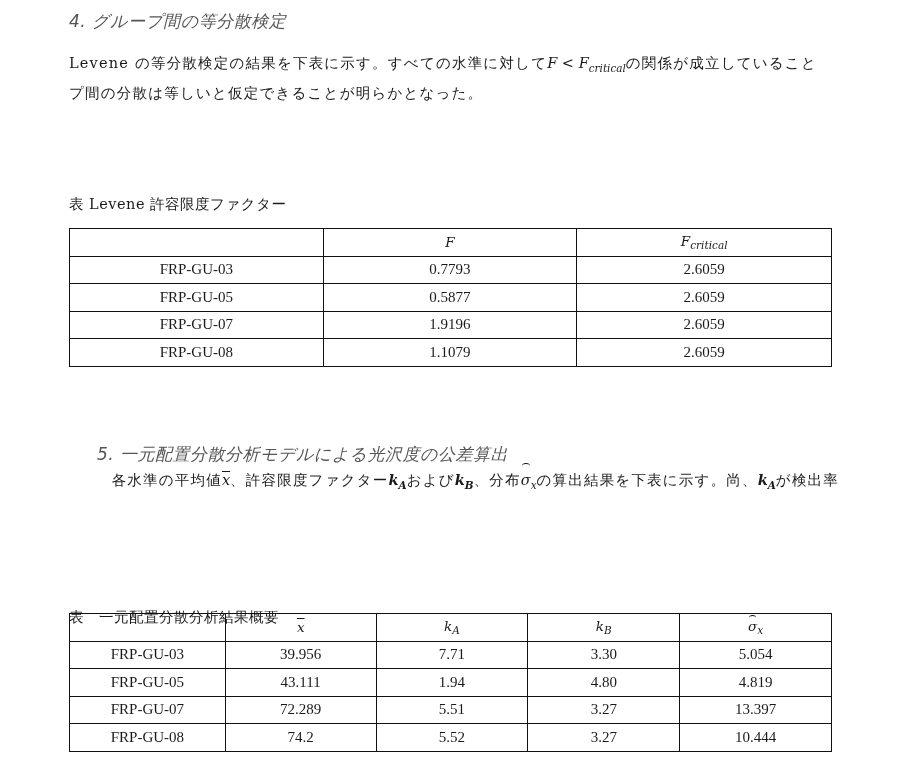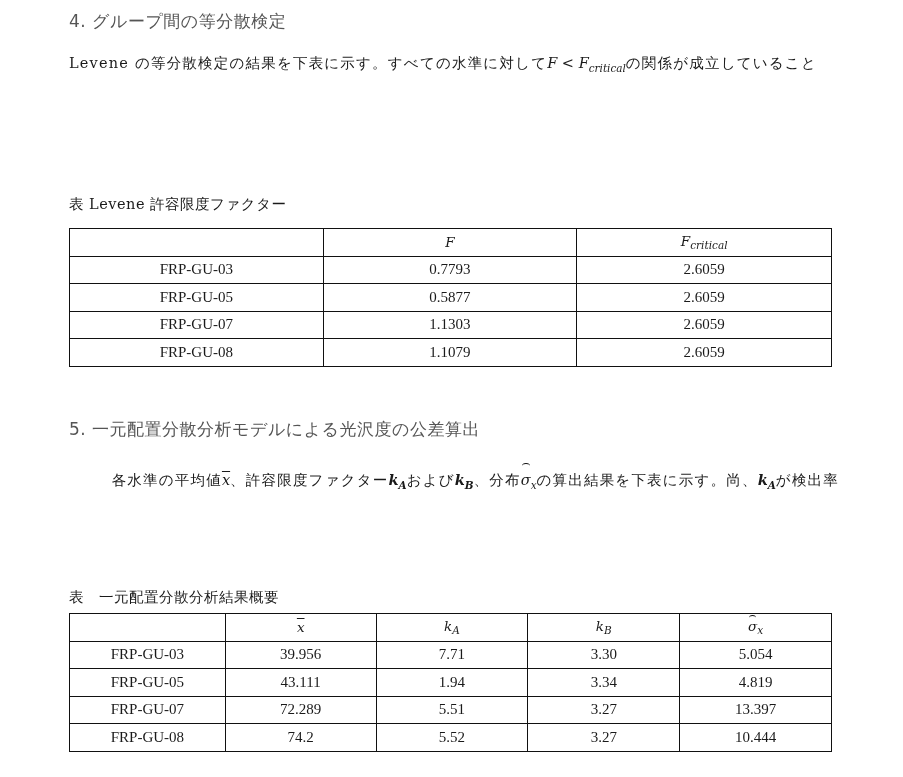--- a/index.html
+++ b/index.html
@@ -5,21 +5,21 @@
     html, body { margin: 0; padding: 0; background: #ffffff; }
     body {
       width: 903px; height: 777px; position: relative; overflow: hidden;
       font-family: "DejaVu Serif", "Liberation Serif", serif;
       color: #1a1a1a;
     }
     .heading {
       position: absolute; left: 69px;
       font-family: "DejaVu Sans", "Liberation Sans", sans-serif;
       font-size: 17px; color: #555555; font-weight: normal;
-      letter-spacing: 0.5px; white-space: nowrap;
+      letter-spacing: 0.5px; white-space: nowrap; font-style: italic;
     }
     .para {
       position: absolute; left: 69px; width: 770px;
       font-size: 14.5px; line-height: 29.5px; color: #1a1a1a;
       letter-spacing: 1.2px;
     }
     .para .line { display: block; white-space: nowrap; height: 29.5px; }
     .math { font-family: "DejaVu Serif", "Liberation Serif", serif; font-style: italic; letter-spacing: 0; }
     .math sub { font-size: 0.72em; vertical-align: -0.35em; font-style: italic; }
     .math-b { font-weight: bold; }
@@ -47,20 +47,21 @@
   </style>
 </head>
 <body>
 
 <div class="heading" style="top:10px;">4. グループ間の等分散検定</div>
 
 <div class="para" style="top:49px;">
   <span class="line">
     <span>Levene の等分散検定の結果を下表に示す。すべての水準に対して</span><span class="math"><span>F</span><span style="font-style:normal"> &lt; </span><span>F</span><sub>critical</sub></span><span>の関係が成立していること</span>
   </span>
+  <span class="line">プ間の分散は等しいと仮定できることが明らかとなった。</span>
 </div>
 
 <div class="caption" style="top:195px;">表 Levene 許容限度ファクター</div>
 
 <table class="data" style="left:69px; top:228px; width:763px;">
   <colgroup>
       <col style="width:254px">
       <col style="width:254px">
       <col style="width:255px">
     </colgroup>
@@ -75,40 +76,40 @@
     <td>0.7793</td>
     <td>2.6059</td>
   </tr>
   <tr>
     <td>FRP-GU-05</td>
     <td>0.5877</td>
     <td>2.6059</td>
   </tr>
   <tr>
     <td>FRP-GU-07</td>
-    <td>1.1303</td>
+    <td>1.9196</td>
     <td>2.6059</td>
   </tr>
   <tr>
     <td>FRP-GU-08</td>
     <td>1.1079</td>
     <td>2.6059</td>
   </tr>
 </tbody>
   </table>
 
-<div class="heading" style="top:418px;">5. 一元配置分散分析モデルによる光沢度の公差算出</div>
+<div class="heading" style="top:443px;margin-left:28px;">5. 一元配置分散分析モデルによる光沢度の公差算出</div>
 
 <div class="para" style="top:465px;text-align:right;">
   <span class="line">
     <span>各水準の平均値</span><span class="math bar">x</span><span>、許容限度ファクター</span><span class="math math-b"><span>k</span><sub>A</sub></span><span>および</span><span class="math math-b"><span>k</span><sub>B</sub></span><span>、分布</span><span class="math"><span class="hat">σ</span><sub>x</sub></span><span>の算出結果を下表に示す。尚、</span><span class="math math-b"><span>k</span><sub>A</sub></span><span>が検出率</span>
   </span>
 </div>
 
-<div class="caption" style="top:588px;">表　一元配置分散分析結果概要</div>
+<div class="caption" style="top:608px;">表　一元配置分散分析結果概要</div>
 
 <table class="data" style="left:69px; top:613px; width:763px;">
   <colgroup>
       <col style="width:156px">
       <col style="width:151px">
       <col style="width:152px">
       <col style="width:152px">
       <col style="width:152px">
     </colgroup>
   <tbody>
@@ -123,21 +124,21 @@
     <td>FRP-GU-03</td>
     <td>39.956</td>
     <td>7.71</td>
     <td>3.30</td>
     <td>5.054</td>
   </tr>
   <tr>
     <td>FRP-GU-05</td>
     <td>43.111</td>
     <td>1.94</td>
-    <td>3.34</td>
+    <td>4.80</td>
     <td>4.819</td>
   </tr>
   <tr>
     <td>FRP-GU-07</td>
     <td>72.289</td>
     <td>5.51</td>
     <td>3.27</td>
     <td>13.397</td>
   </tr>
   <tr>

